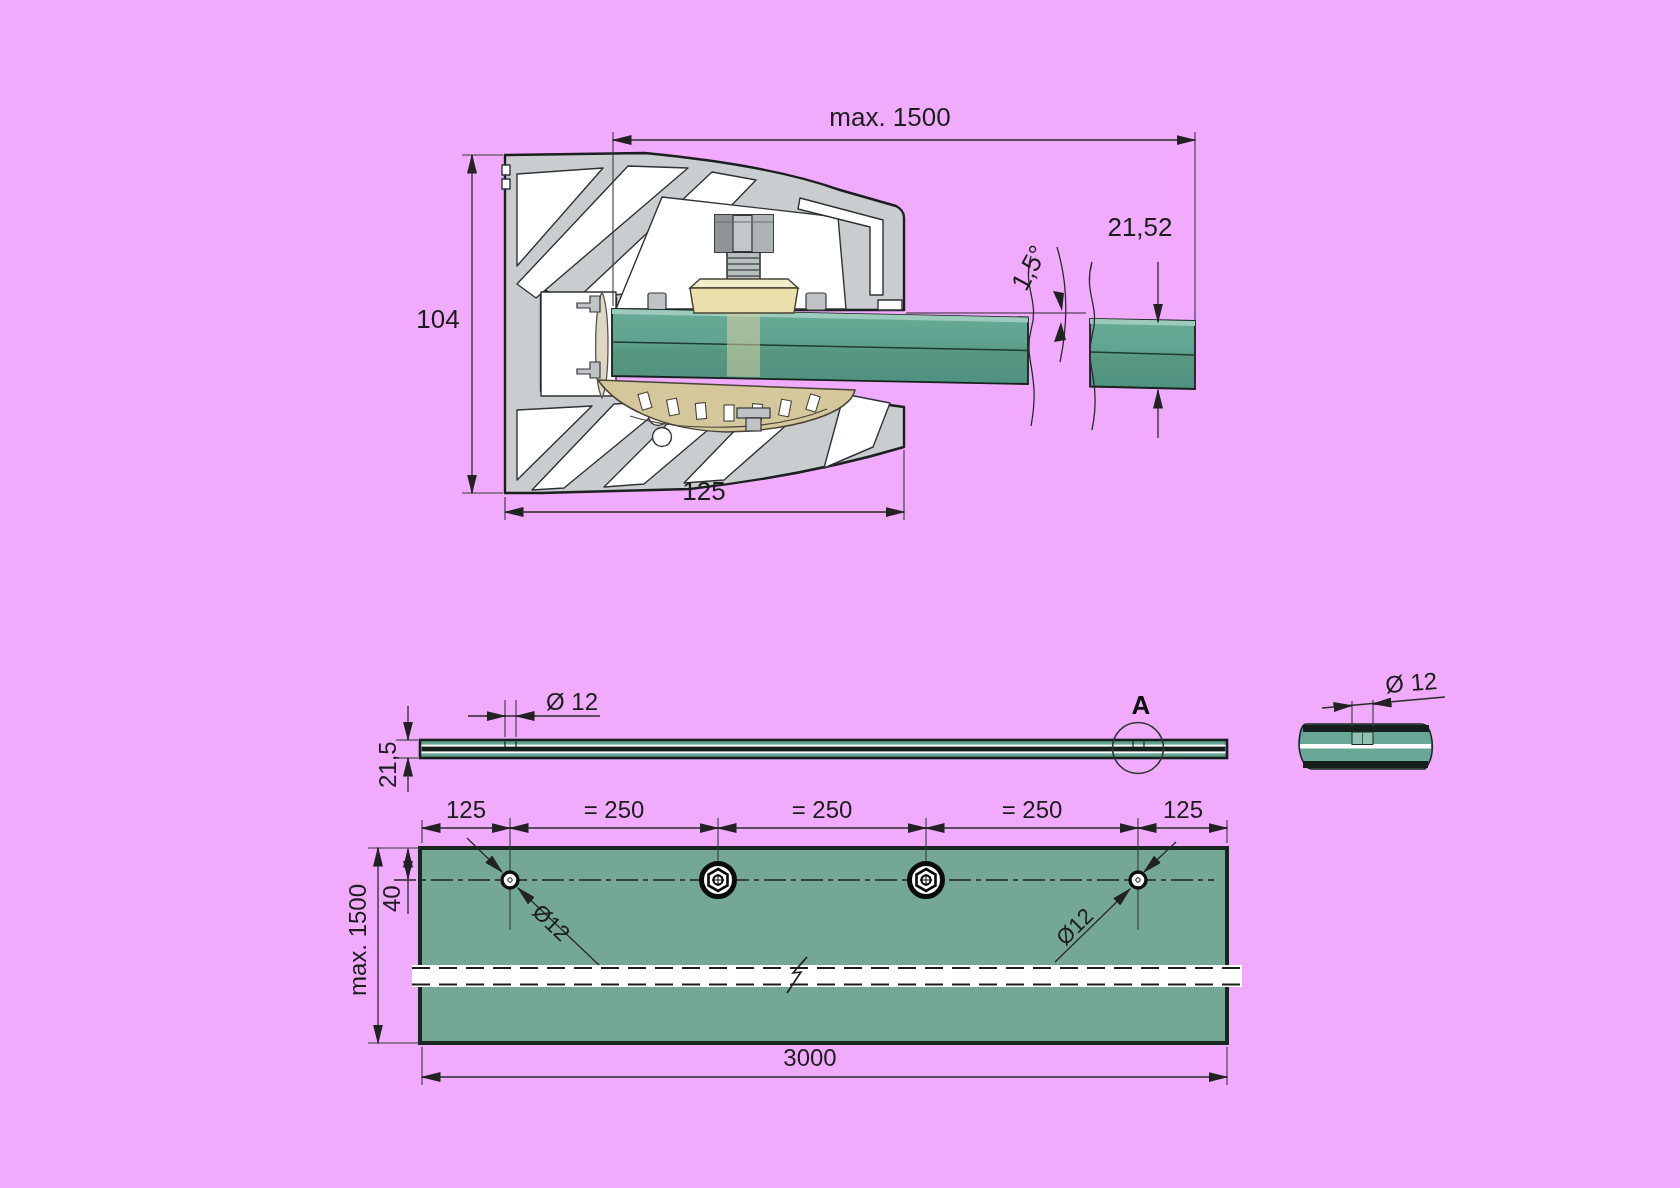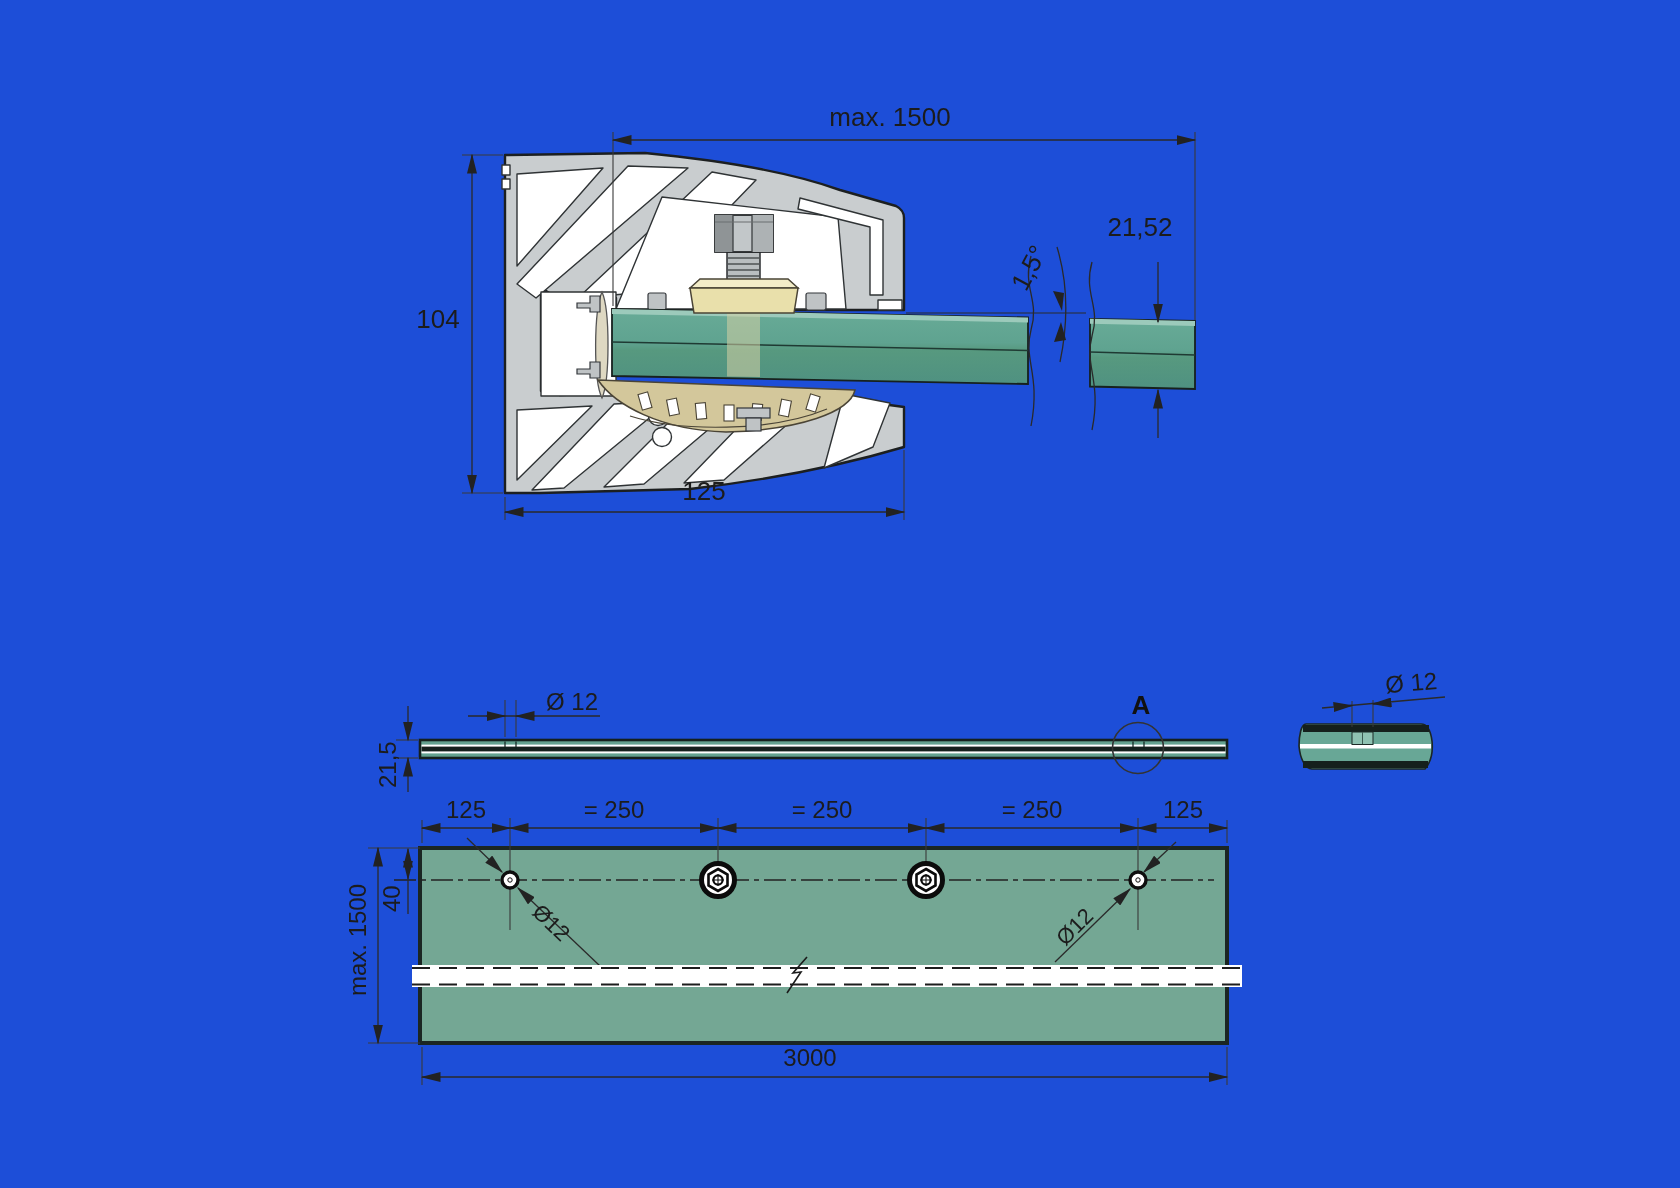--- a/index.html
+++ b/index.html
@@ -1,16 +1,16 @@
 <!DOCTYPE html>
 <html><head>
 <meta charset="utf-8">
 <style>
   html,body{margin:0;padding:0;background:#ffffff;}
-  .stage{width:1680px;height:1188px;position:relative;background:#1d4ed8;font-family:"Liberation Sans",sans-serif;}
+  .stage{width:1680px;height:1188px;position:relative;background:#f0abfc;font-family:"Liberation Sans",sans-serif;}
   svg{position:absolute;left:0;top:0;}
   .dim{stroke:#2a2a2a;stroke-width:1.3;fill:none;}
   .dimthin{stroke:#2a2a2a;stroke-width:1.1;fill:none;}
   .ext{stroke:#3a3a3a;stroke-width:1.1;fill:none;}
   .dimtext{fill:#1c1c1c;font-size:26px;}
   .dimtext2{fill:#1c1c1c;font-size:24px;}
   .leadertext{fill:#1c1c1c;font-size:22px;}
   .outline{stroke:#1c1f20;stroke-width:2.4;stroke-linejoin:round;}
   .pocket{fill:#ffffff;stroke:#2f3335;stroke-width:1.4;stroke-linejoin:round;}
   .clip{fill:#bfc3c5;stroke:#33363a;stroke-width:1.2;}

